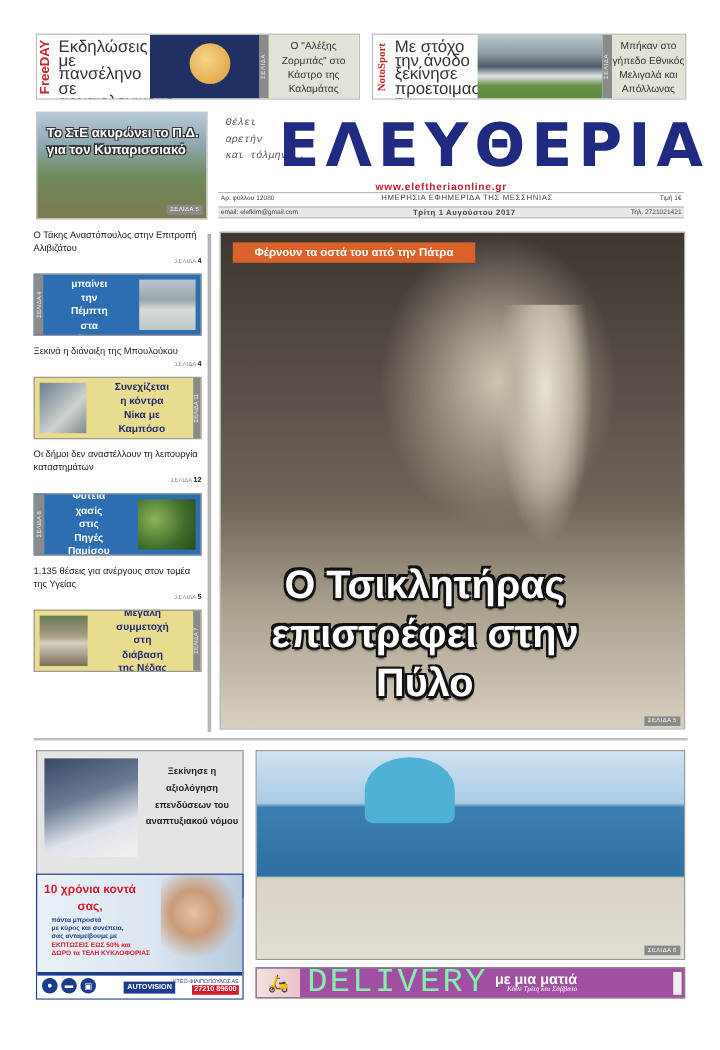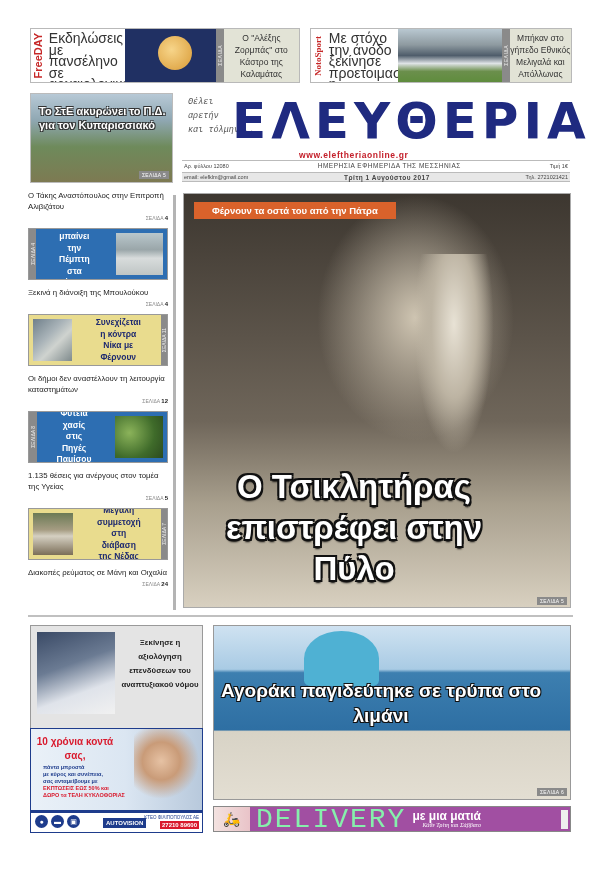--- a/index.html
+++ b/index.html
@@ -48,21 +48,21 @@
   }
   .motto {
     position: absolute; left: 188px; top: 95px; font-family: Liberation Mono, monospace; font-style: italic;
     font-size: 8.5px; line-height: 14px; color: #555;
   }
   .logo {
     position: absolute; left: 232px; top: 92px; font-family: "DejaVu Sans", sans-serif; font-weight: bold;
     font-size: 50px; letter-spacing: 5px; color: #1f2a80; line-height: 58px;
   }
   .website {
-    position: absolute; left: 299px; top: 150px; font-weight: bold; font-size: 8.5px; color: #c4202b; letter-spacing: 0.6px; text-align: right;
+    position: absolute; left: 313px; top: 150px; font-weight: bold; font-size: 8.5px; color: #c4202b; letter-spacing: 0.6px; text-align: right;
   }
   .mast-row {
     position: absolute; left: 182px; width: 388px; height: 10px; font-size: 5.5px; color: #444;
     display: flex; align-items: center; justify-content: space-between; padding: 0 2px;
   }
   .mast-row.r1 { top: 160px; border-top: 1px solid #bbb; }
   .mast-row.r2 { top: 172px; background: #e7e7e7; border-top: 1px solid #bbb; border-bottom: 1px solid #bbb; }
   .mast-row .center { font-size: 6.5px; letter-spacing: 0.5px; }
   .mast-row.r2 .center { font-weight: bold; }
 
@@ -219,21 +219,21 @@
       </div>
     <div class="lb-text">Η Ιόνια μπαίνει την Πέμπτη στα Γιάννενα</div>
     <div class="lb-photo" style="background:linear-gradient(180deg,#b9c7cc 0%,#9aa6a9 40%,#d8dcdc 60%,#bfc5c4 100%);"></div>
   </div>
   <div>
     <div class="lbrief">Ξεκινά η διάνοιξη της Μπουλούκου</div>
     <div class="lpage"><span>ΣΕΛΙΔΑ</span> <b>4</b></div>
   </div>
   <div class="lbox yellow">
     <div class="lb-photo" style="background:linear-gradient(135deg,#6f7f8a 0%,#aab4b9 40%,#cfd3cf 60%,#7e8a8c 100%);"></div>
-    <div class="lb-text">Συνεχίζεται η κόντρα Νίκα με Φέρνουν</div>
+    <div class="lb-text">Συνεχίζεται η κόντρα Νίκα με Καμπόσο</div>
     <div class="lb-tab">
         <span>ΣΕΛΙΔΑ 11</span>
       </div>
   </div>
   <div>
     <div class="lbrief">Οι δήμοι δεν αναστέλλουν τη λειτουργία καταστημάτων</div>
     <div class="lpage"><span>ΣΕΛΙΔΑ</span> <b>12</b></div>
   </div>
   <div class="lbox blue">
     <div class="lb-tab">
@@ -245,24 +245,20 @@
   <div>
     <div class="lbrief">1.135 θέσεις για ανέργους στον τομέα της Υγείας</div>
     <div class="lpage"><span>ΣΕΛΙΔΑ</span> <b>5</b></div>
   </div>
   <div class="lbox yellow">
     <div class="lb-photo" style="background:linear-gradient(180deg,#6b7a55 0%,#a59c82 40%,#d5d0c2 55%,#7b6e58 100%);"></div>
     <div class="lb-text">Μεγάλη συμμετοχή στη διάβαση της Νέδας</div>
     <div class="lb-tab">
         <span>ΣΕΛΙΔΑ 7</span>
       </div>
-  </div>
-  <div>
-    <div class="lbrief">Διακοπές ρεύματος σε Μάνη και Οιχαλία</div>
-    <div class="lpage"><span>ΣΕΛΙΔΑ</span> <b>24</b></div>
   </div>
 </div>
 <div class="col-divider"></div>
 
 <div class="main-photo">
   <div class="main-kicker">Φέρνουν τα οστά του από την Πάτρα</div>
   <div style="position:absolute; left:230px; top:60px; width:80px; height:200px; background:radial-gradient(ellipse at 50% 35%, #e8e2d5 0%, #bdb4a3 40%, rgba(0,0,0,0) 70%);"></div>
   <div class="main-headline" style="left:30px; width:280px;">Ο Τσικλητήρας επιστρέφει στην Πύλο</div>
   <div class="page-tag" style="right:3px; bottom:2px;">ΣΕΛΙΔΑ 5</div>
 </div>
@@ -291,21 +287,20 @@
       <span>▬</span>
       <span>▣</span>
   </div>
   <div class="ad-brand">AUTOVISION</div>
   <div class="ad-ktel">ΚΤΕΟ ΦΙΛΙΠΟΠΟΥΛΟΣ ΑΕ</div>
   <div class="ad-phone">27210 89600</div>
 </div>
 
 <div class="harbor-photo">
   <div style="position:absolute; left:90px; top:5px; width:75px; height:55px; border-radius:50% 50% 10% 10%; background:#4fb1d3;"></div>
-  <div class="harbor-headline">Αγοράκι παγιδεύτηκε σε τρύπα στο λιμάνι</div>
   <div class="page-tag" style="right:3px; bottom:3px;">ΣΕΛΙΔΑ 6</div>
 </div>
 
 <div class="delivery">
   <div class="dl-scooter">🛵</div>
   <div class="dl-big">DELIVERY</div>
   <div class="dl-right">
     <div class="dl-title">με μια ματιά</div>
     <div class="dl-sub">Κάθε Τρίτη και Σάββατο</div>
   </div>

